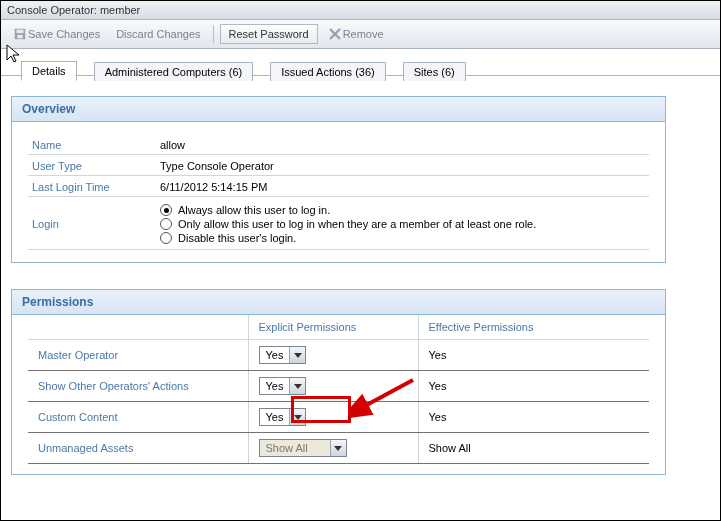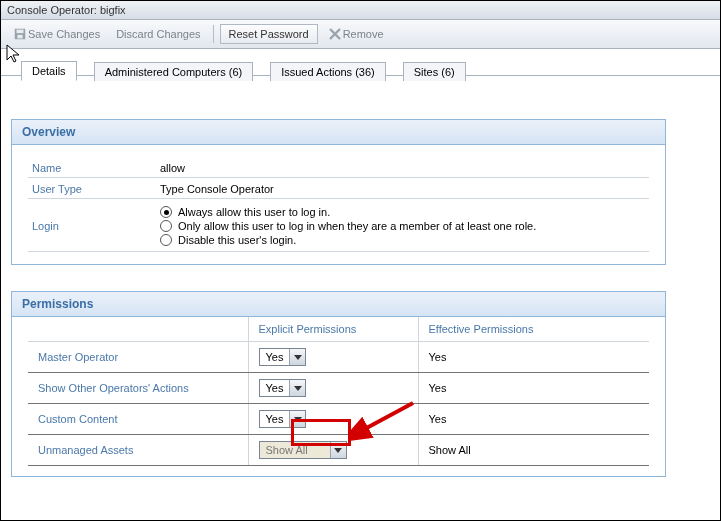--- a/index.html
+++ b/index.html
@@ -163,27 +163,27 @@
     content: "";
     border-left: 4px solid transparent;
     border-right: 4px solid transparent;
     border-top: 5px solid #333;
   }
   .highlight-box {
     position: absolute;
     border: 3px solid #d30000;
   }
   .arrow-svg { position: absolute; pointer-events: none; }
-  .content-wrap { position: relative; margin-top: 23px; }
+  .content-wrap { position: relative; }
 </style>
 </head>
 <body>
 
 <div class="titlebar">
-  <span>Console Operator: bigfix</span>
+  <span>Console Operator: member</span>
 </div>
 
 <div class="toolbar">
   <span class="tb-btn">
     <span class="icon">
       <svg viewBox="0 0 16 16" width="14" height="14">
           <rect x="2" y="2" width="12" height="12" fill="#9aa3ad"></rect>
           <rect x="4" y="3" width="8" height="4" fill="#e8ecef"></rect>
           <rect x="5" y="9" width="6" height="4" fill="#e8ecef"></rect>
         </svg>
@@ -227,20 +227,24 @@
     <div class="panel-body">
       <table class="ov-table">
         <tbody>
               <tr>
           <td class="ov-label">Name</td>
           <td>allow</td>
         </tr>
         <tr>
           <td class="ov-label">User Type</td>
           <td>Type Console Operator</td>
+        </tr>
+        <tr>
+          <td class="ov-label">Last Login Time</td>
+          <td>6/11/2012 5:14:15 PM</td>
         </tr>
         <tr>
           <td class="ov-label" style="vertical-align:middle">Login</td>
           <td>
             <div class="radio-row">
               <span class="radio-dot sel"></span>
               <span>Always allow this user to log in.</span>
             </div>
             <div class="radio-row">
               <span class="radio-dot"></span>

